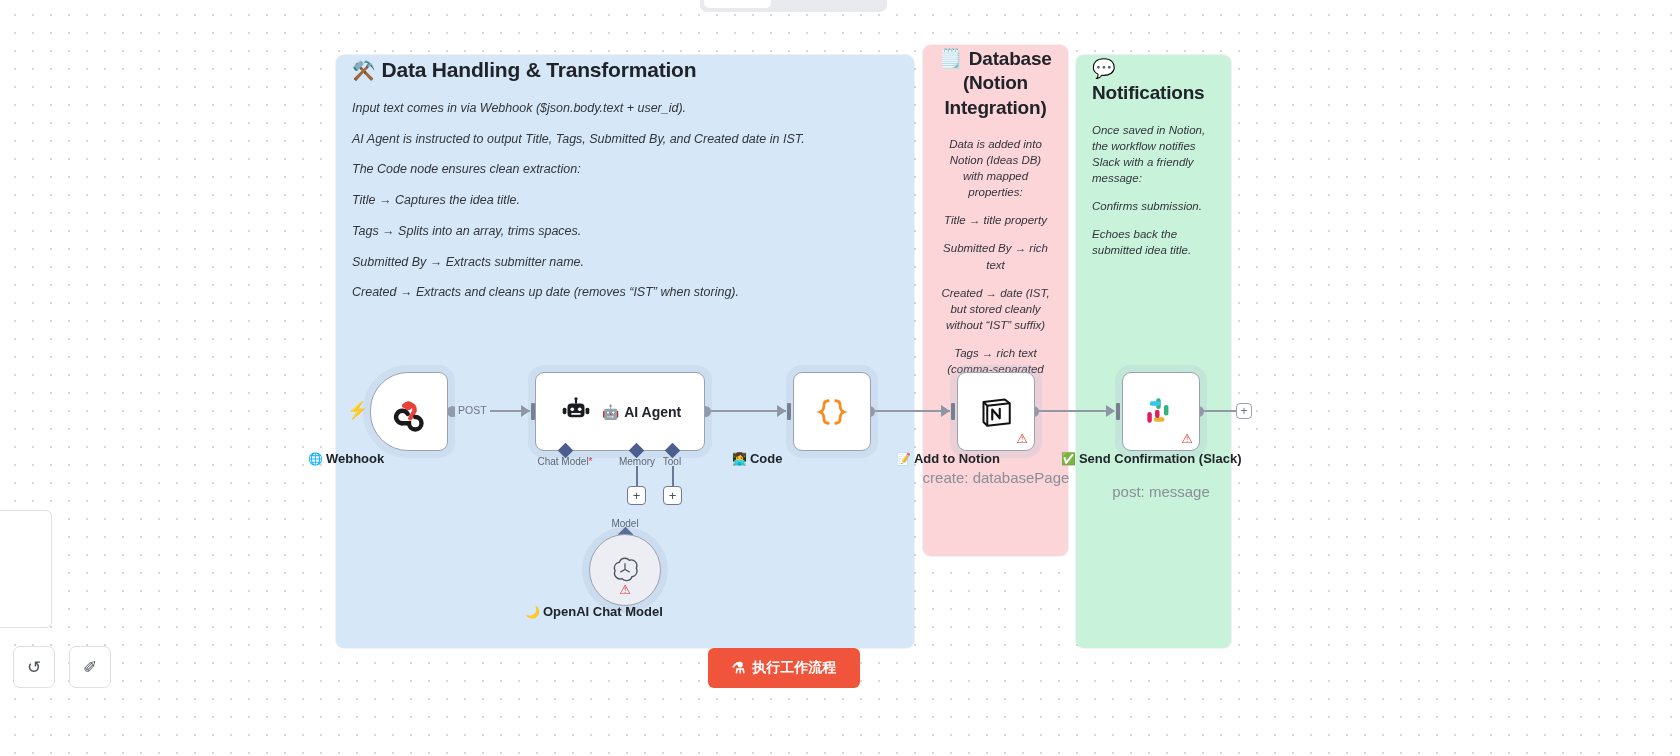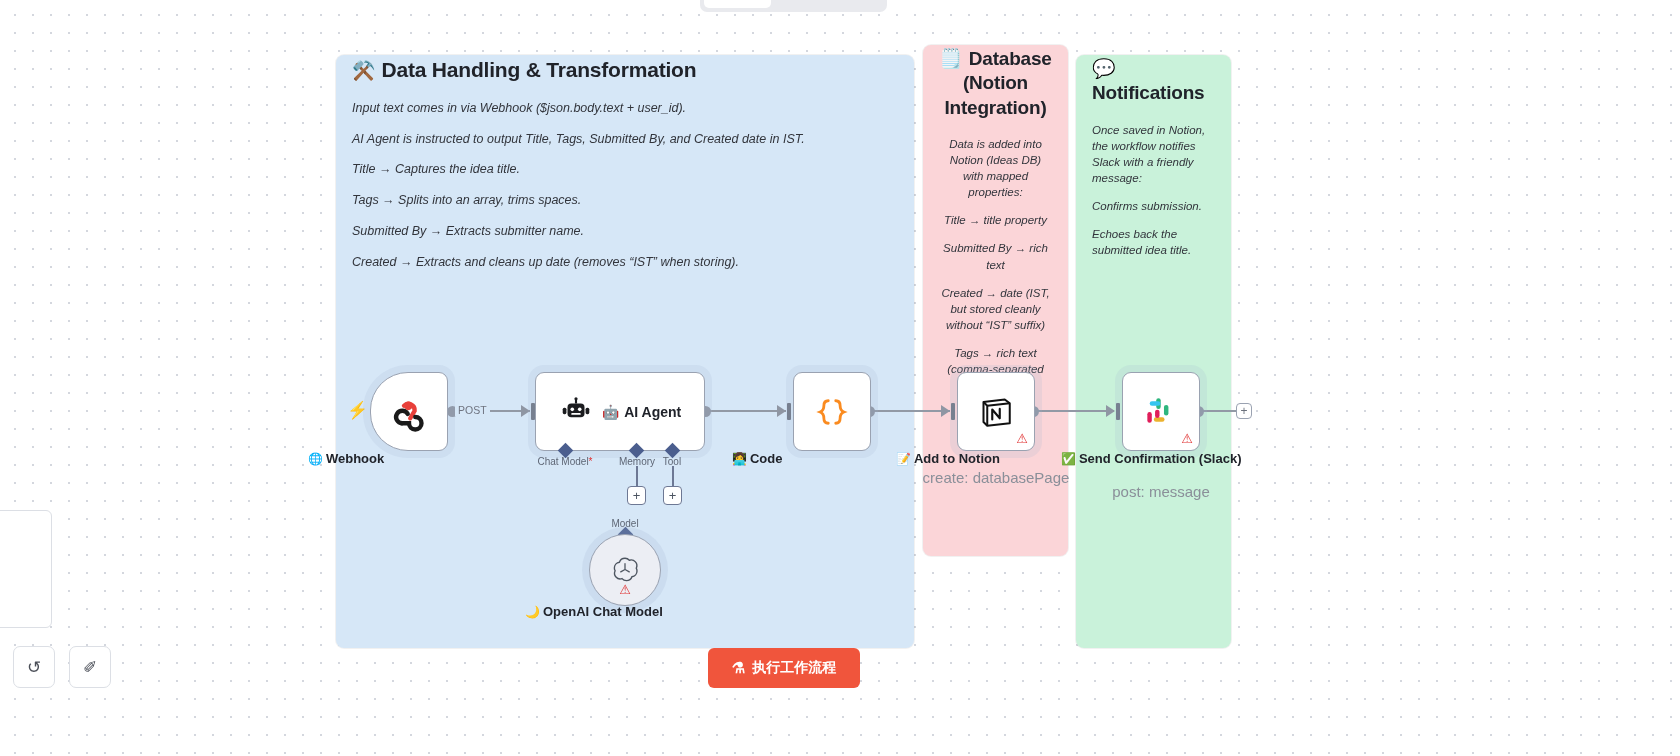--- a/index.html
+++ b/index.html
@@ -164,20 +164,21 @@
     <div class="tab">执行</div>
     <div class="tab">评估</div>
   </div>
 
   <div class="sticky" id="sticky-data">
     <div class="s-title">
       <span class="emo">⚒️</span><span>Data Handling &amp; Transformation</span>
     </div>
     <p>Input text comes in via Webhook ($json.body.text + user_id).</p>
     <p>AI Agent is instructed to output Title, Tags, Submitted By, and Created date in IST.</p>
+    <p>The Code node ensures clean extraction:</p>
     <p>Title → Captures the idea title.</p>
     <p>Tags → Splits into an array, trims spaces.</p>
     <p>Submitted By → Extracts submitter name.</p>
     <p>Created → Extracts and cleans up date (removes “IST” when storing).</p>
   </div>
 
   <div class="sticky" id="sticky-db">
     <div class="s-title">
       <span class="emo">🗒️</span><span>Database (Notion Integration)</span>
     </div>

